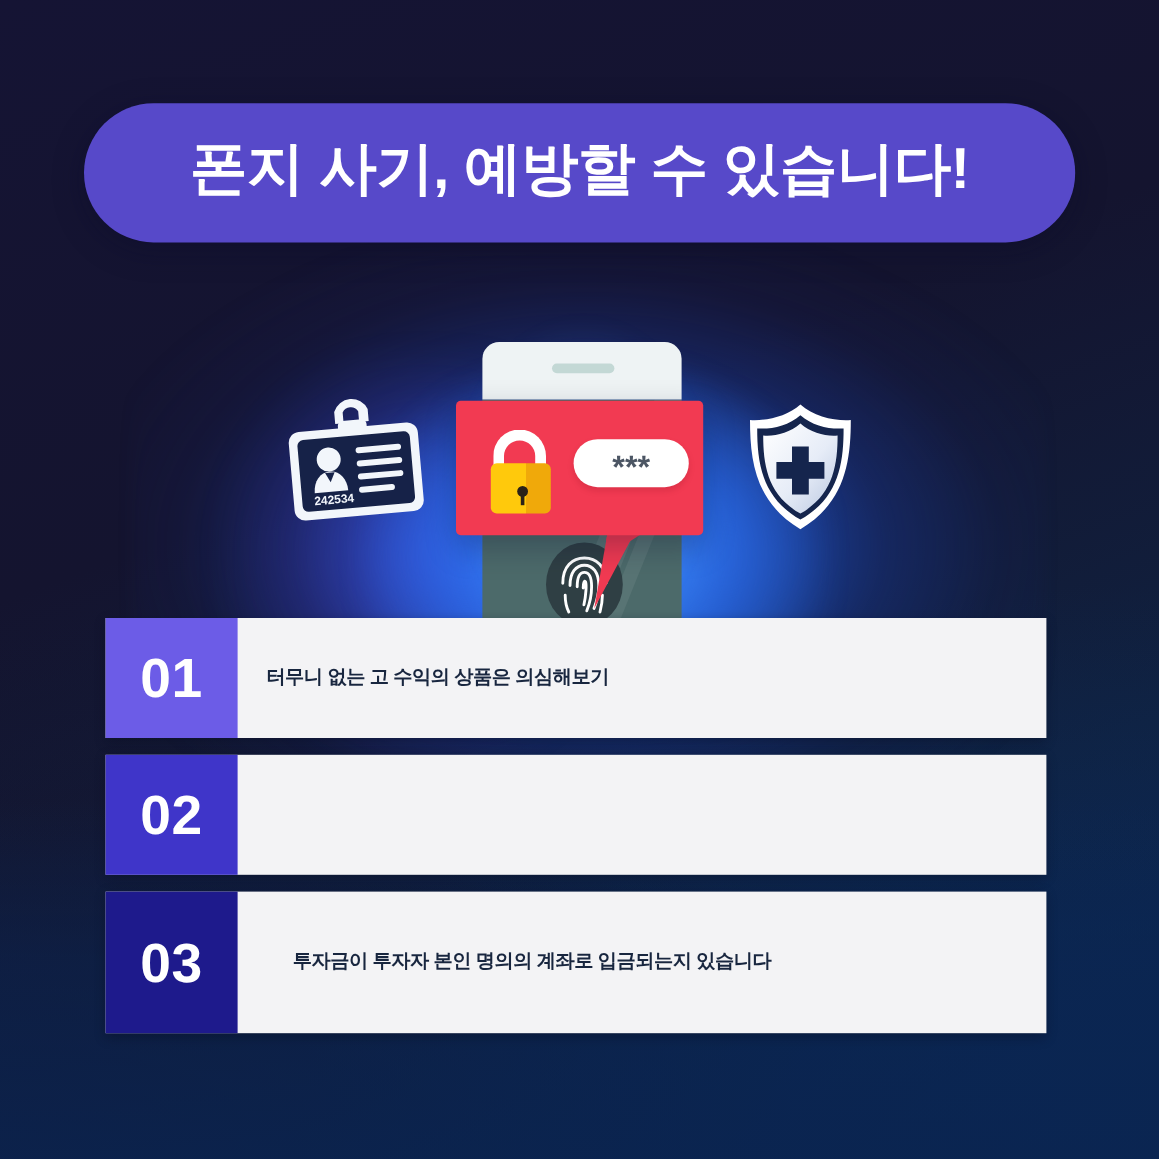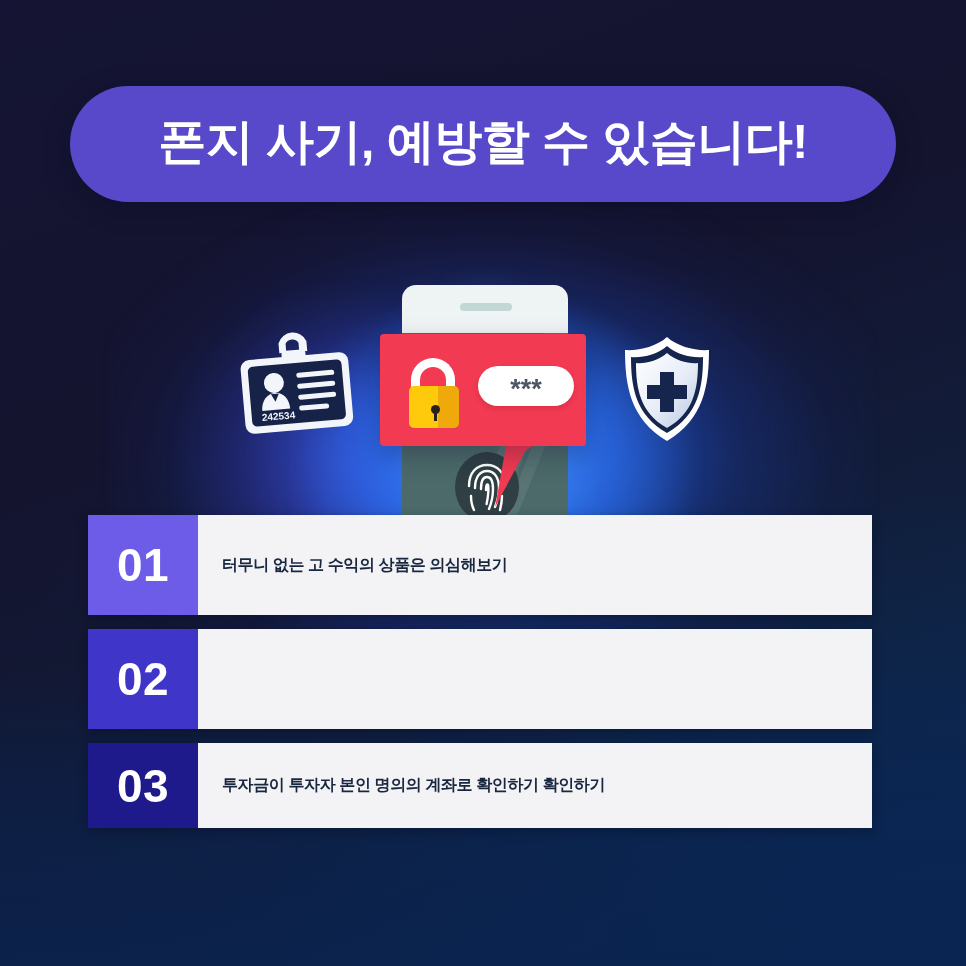--- a/index.html
+++ b/index.html
@@ -380,20 +380,20 @@
 
     <div class="row" id="row0" style="top: 515px; height: 100px;">
       <div class="row-num" style="background: rgb(108, 92, 231);">01</div>
       <div class="row-text">터무니 없는 고 수익의 상품은 의심해보기</div>
     </div>
 
     <div class="row" id="row1" style="top: 629px; height: 100px;">
       <div class="row-num" style="background: rgb(63, 53, 201);">02</div>
     </div>
 
-    <div class="row" id="row2" style="top: 743px; height: 85px;">
+    <div class="row" id="row2" style="top: 743px; height: 118px; gap: 22px;">
       <div class="row-num" style="background: rgb(30, 26, 140);">03</div>
-      <div class="row-text">투자금이 투자자 본인 명의의 계좌로 확인하기 확인하기</div>
+      <div class="row-text">투자금이 투자자 본인 명의의 계좌로 입금되는지 있습니다</div>
     </div>
 
   </div>
 
 </div>
 
 </body></html>

